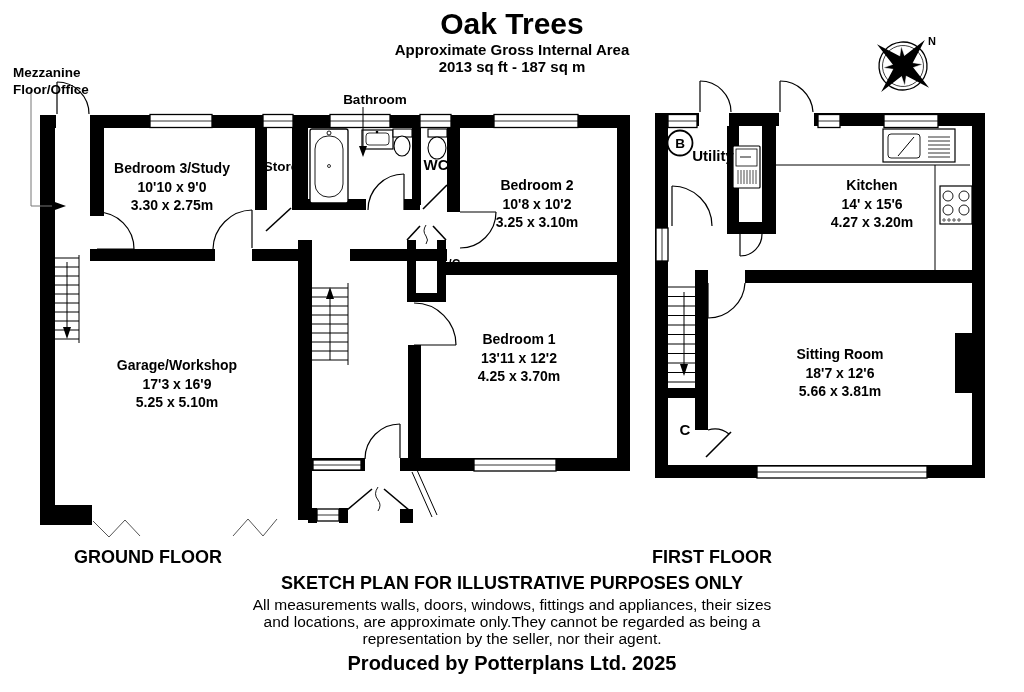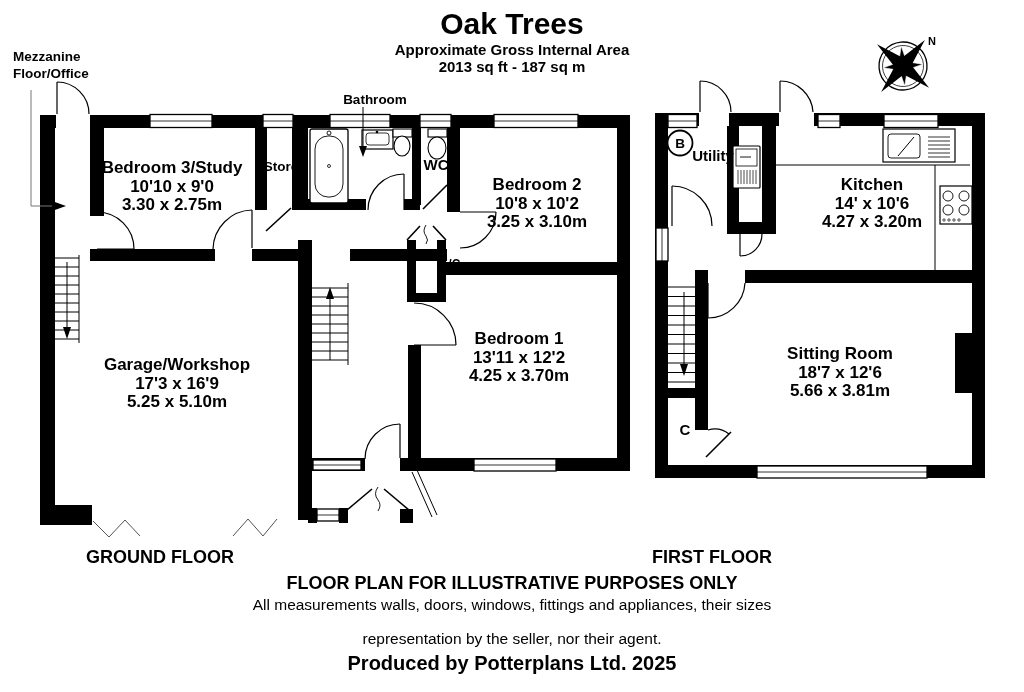--- a/index.html
+++ b/index.html
@@ -4,25 +4,25 @@
 <style>
   html,body{margin:0;padding:0;background:#fff;}
   #stage{position:relative;width:1024px;height:692px;background:#fff;overflow:hidden;
          font-family:"Liberation Sans",sans-serif;color:#000;}
   #plan-svg{position:absolute;left:0;top:0;}
   .txt{position:absolute;white-space:nowrap;}
   .center{transform:translate(-50%,0);text-align:center;}
   .page-title{font-size:30px;font-weight:bold;text-align:right;}
   .page-sub{font-size:15px;font-weight:bold;line-height:17px;}
   .room-label{position:absolute;transform:translate(-50%,0);text-align:center;
-              font-weight:bold;font-size:17px;line-height:18.5px;}
+              font-weight:bold;font-size:14px;line-height:18.5px;}
   .tag{position:absolute;transform:translate(-50%,-50%);font-weight:bold;font-size:13.5px;}
   .tag-lg{font-size:15px;}
   .tag-sm{font-size:12px;}
-  .mezz{position:absolute;font-weight:bold;font-size:13.5px;line-height:17px;}
+  .mezz{position:absolute;font-weight:bold;font-size:13.5px;line-height:17px;margin-top:16px;}
   .floor-label{font-size:18px;font-weight:bold;}
   .foot-title{font-size:18px;font-weight:bold;}
   .foot-body{font-size:15.5px;font-weight:normal;line-height:17px;}
   .foot-credit{font-size:20px;font-weight:bold;}
 </style>
 </head>
 <body>
 
 <div id="stage">
 
@@ -322,29 +322,30 @@
     <div>13'11 x 12'2</div>
     <div>4.25 x 3.70m</div>
   </div>
   <div class="room-label" style="left:177px;top:356px;">
     <div>Garage/Workshop</div>
     <div>17'3 x 16'9</div>
     <div>5.25 x 5.10m</div>
   </div>
   <div class="room-label" style="left:872px;top:176px;">
     <div>Kitchen</div>
-    <div>14' x 10'6</div>
+    <div>14' x 15'6</div>
     <div>4.27 x 3.20m</div>
   </div>
   <div class="room-label" style="left:840px;top:345px;">
     <div>Sitting Room</div>
     <div>18'7 x 12'6</div>
     <div>5.66 x 3.81m</div>
   </div>
 
-  <div class="txt center floor-label" style="left:160px;top:547px;">GROUND FLOOR</div>
+  <div class="txt center floor-label" style="left:148px;top:547px;">GROUND FLOOR</div>
   <div class="txt center floor-label" style="left:712px;top:547px;">FIRST FLOOR</div>
 
-  <div class="txt center foot-title" style="left:512px;top:573px;">FLOOR PLAN FOR ILLUSTRATIVE PURPOSES ONLY</div>
+  <div class="txt center foot-title" style="left:512px;top:573px;">SKETCH PLAN FOR ILLUSTRATIVE PURPOSES ONLY</div>
   <div class="txt center foot-body" style="left:512px;top:596px;text-align:right;">All measurements walls, doors, windows, fittings and appliances, their sizes</div>
+  <div class="txt center foot-body" style="left:512px;top:613px;">and locations, are approximate only.They cannot be regarded as being a</div>
   <div class="txt center foot-body" style="left:512px;top:630px;">representation by the seller, nor their agent.</div>
   <div class="txt center foot-credit" style="left:512px;top:652px;">Produced by Potterplans Ltd. 2025</div>
 </div>
 
 </body></html>

